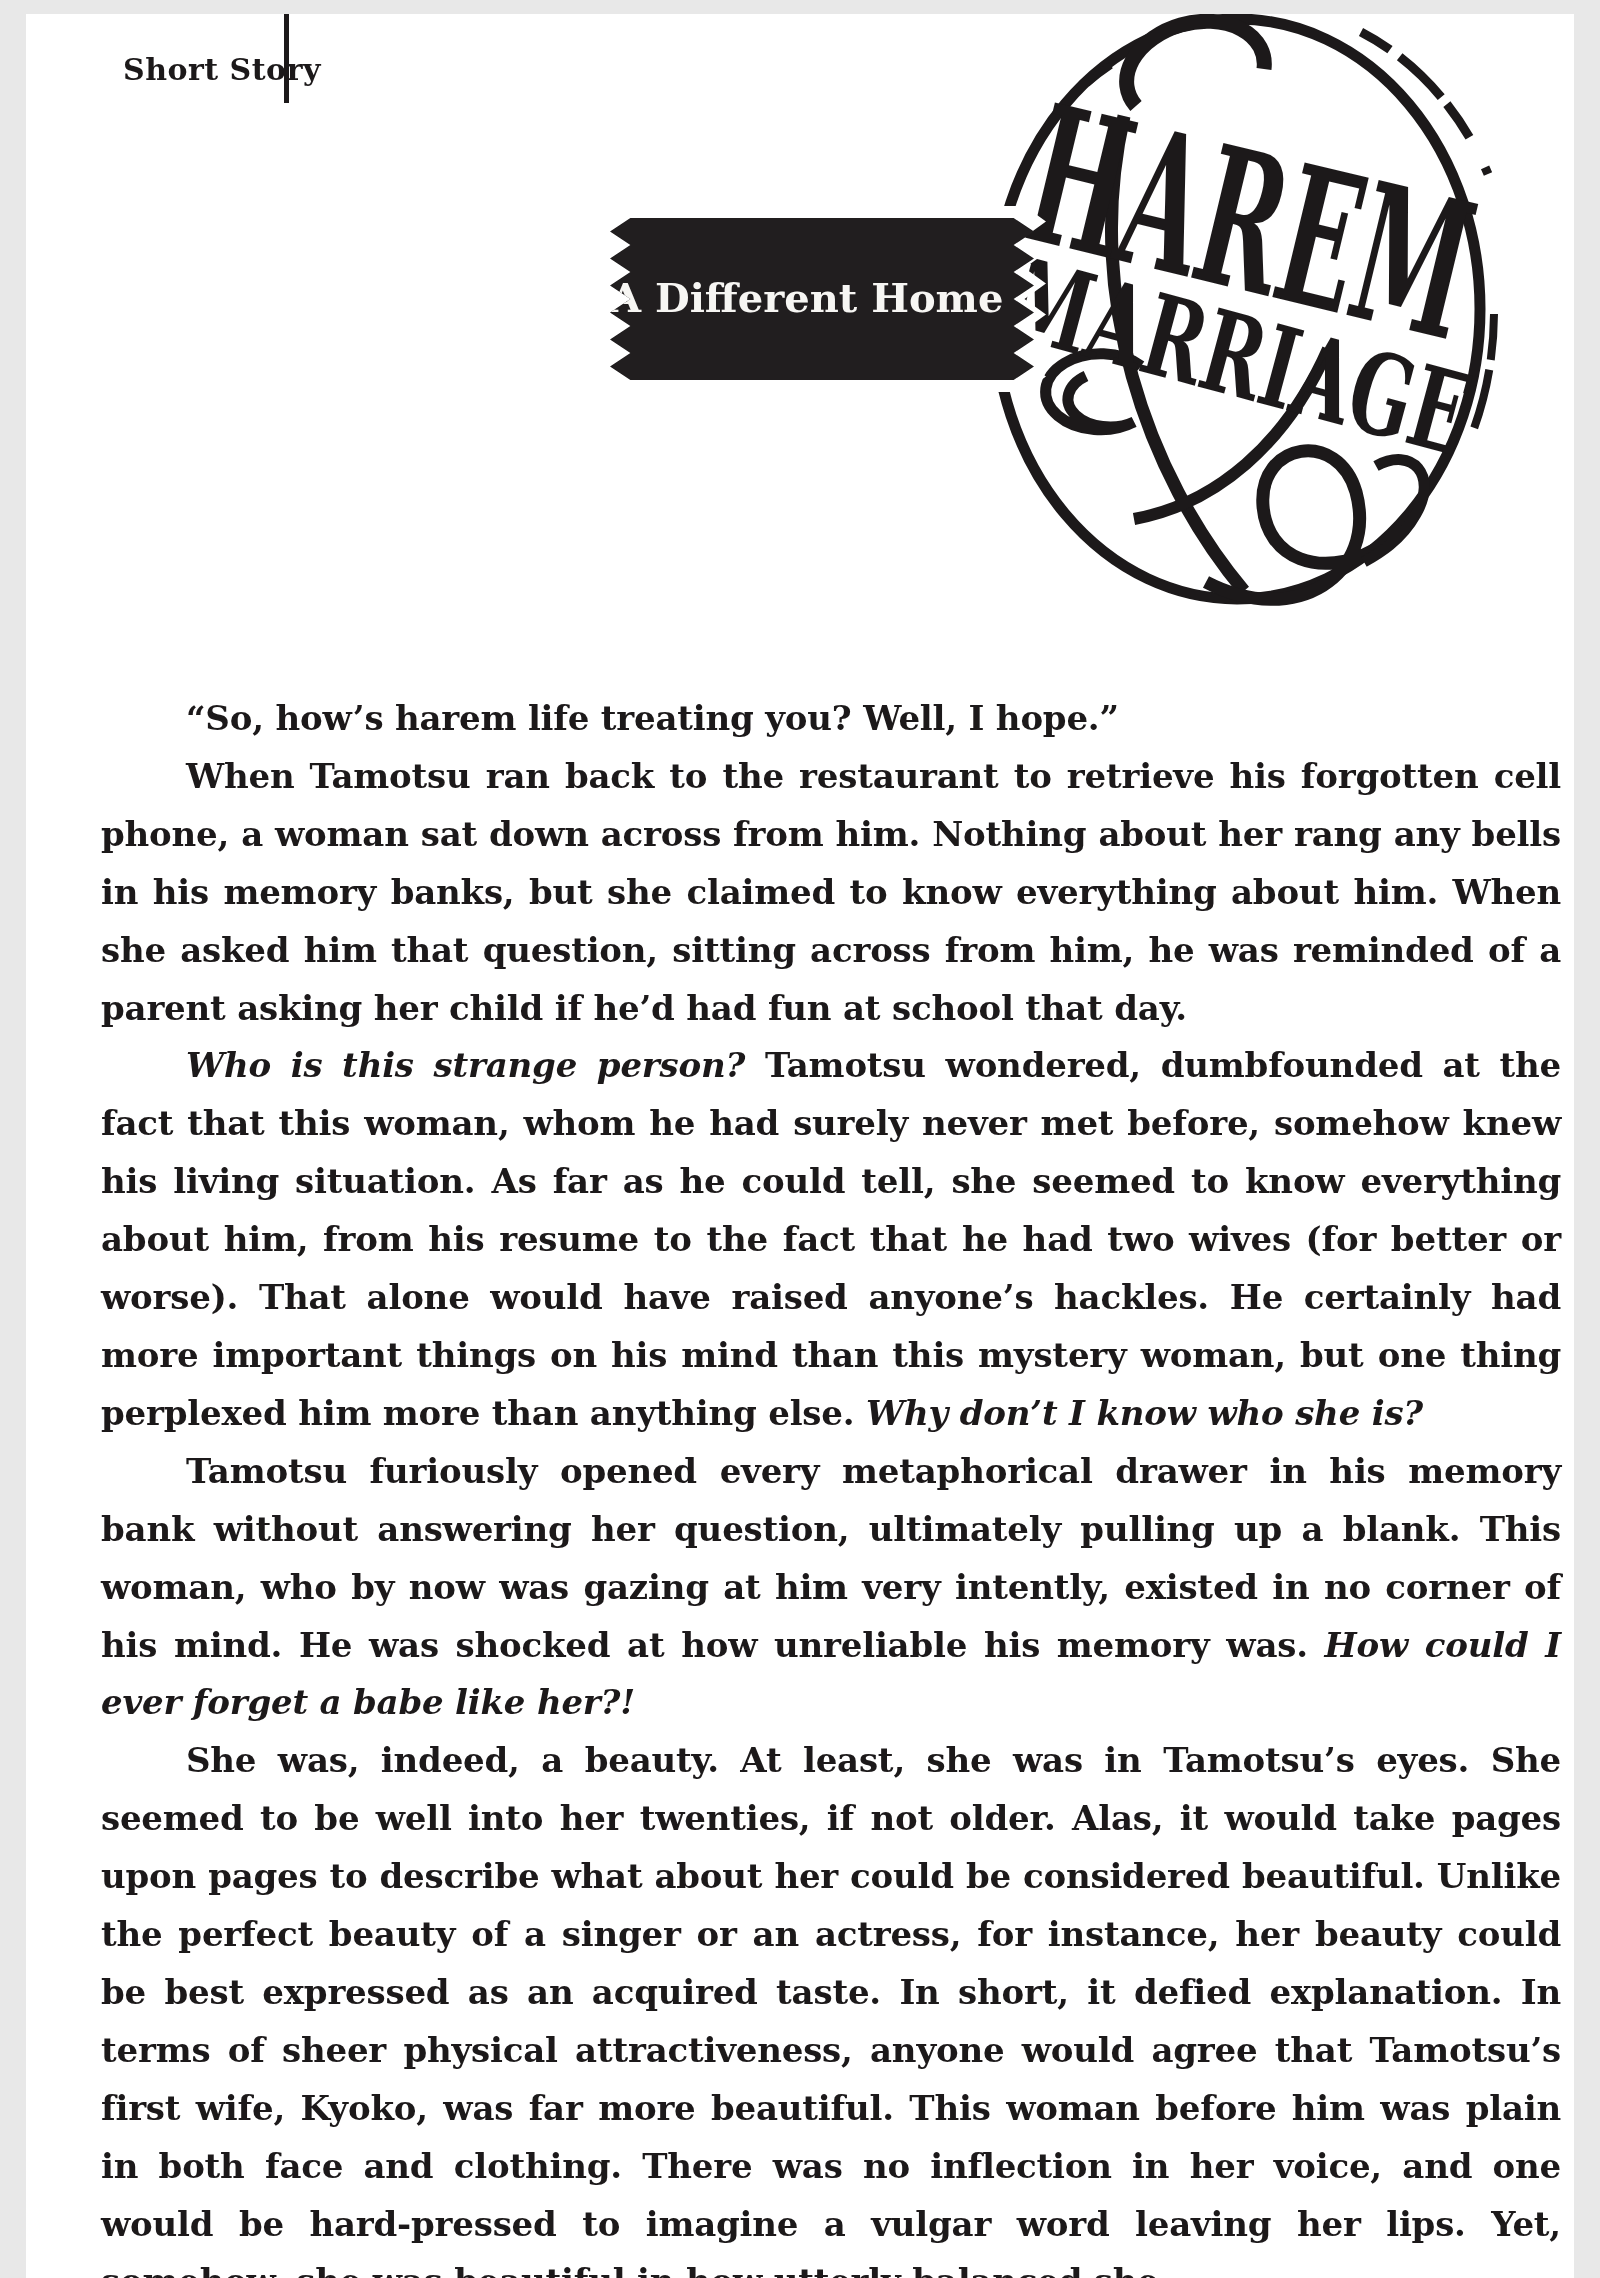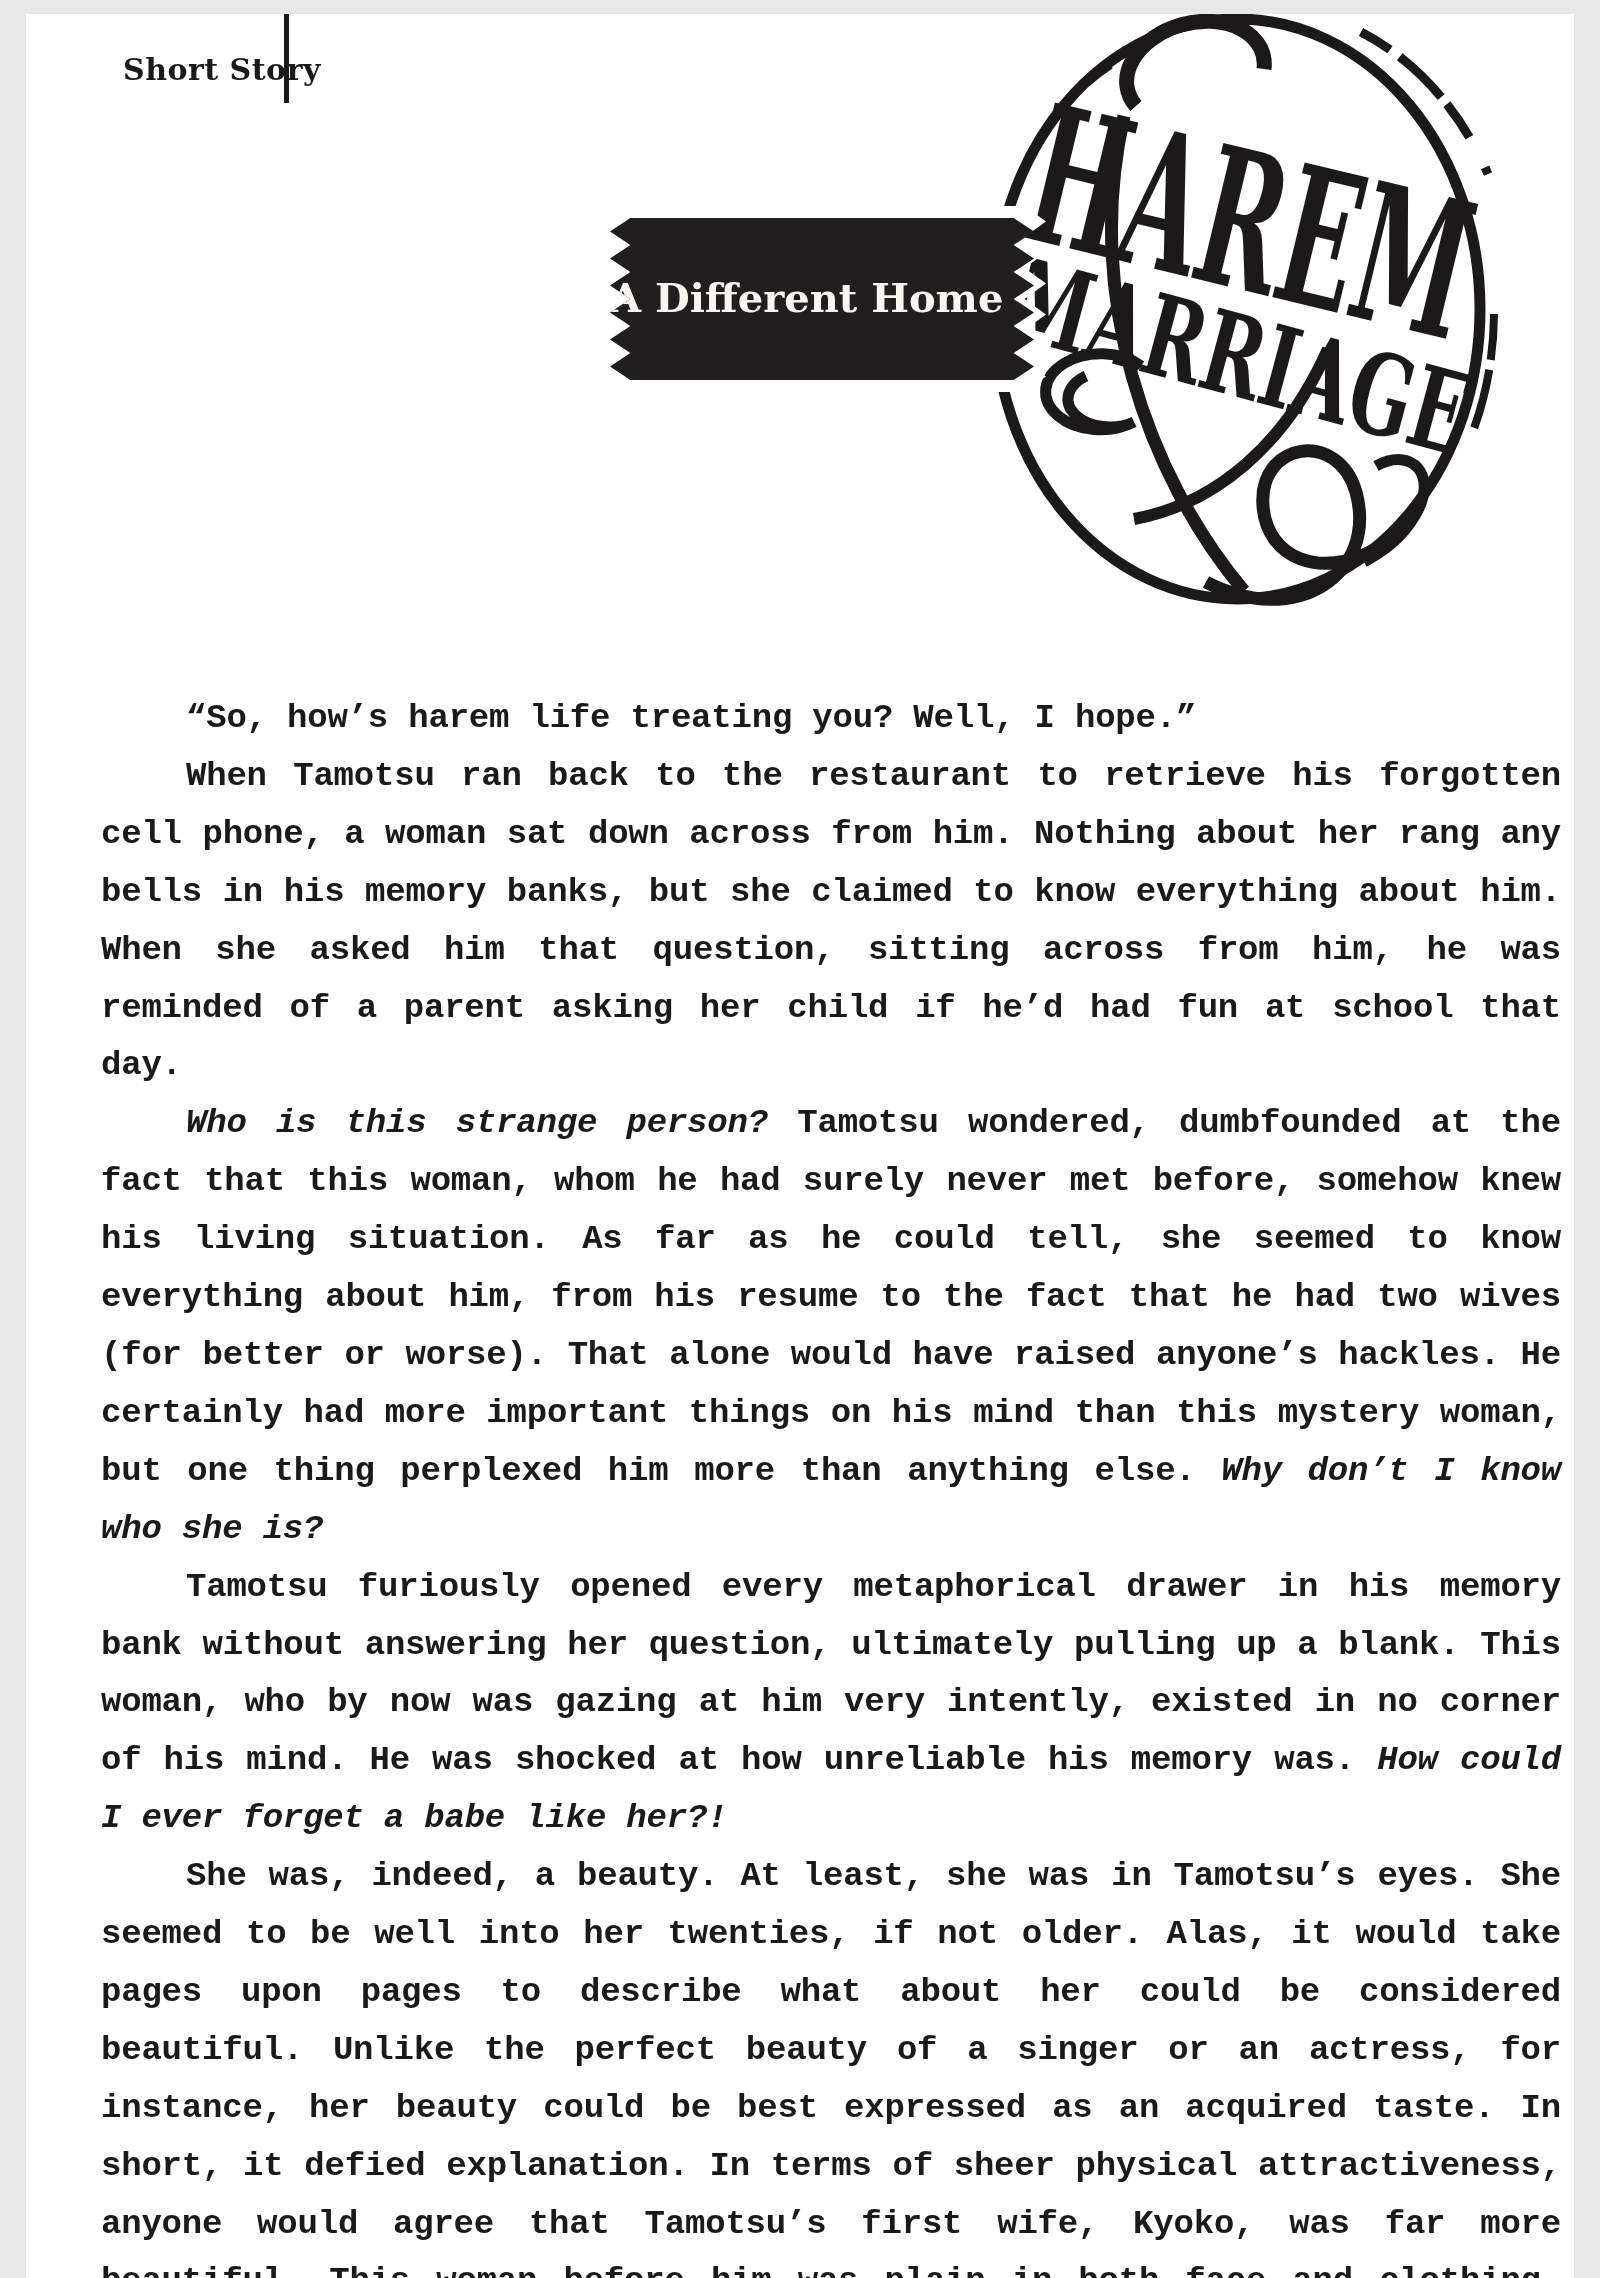--- a/index.html
+++ b/index.html
@@ -68,21 +68,20 @@
   
   .story{
     position:absolute;left:75px;top:676px;width:1460px;
     font-size:34px;font-weight:600;line-height:57.9px;
     text-align:justify;
     letter-spacing:-0.2px;
   }
   .story p{
     margin:0;
     text-indent:85px;
-    font-family:Liberation Mono, monospace;
   }
   .story em{font-style:italic;}
 </style>
 </head>
 <body>
 
 <div class="page">
 
   <div class="kicker">Short Story</div>
   <div class="kicker-rule"></div>

